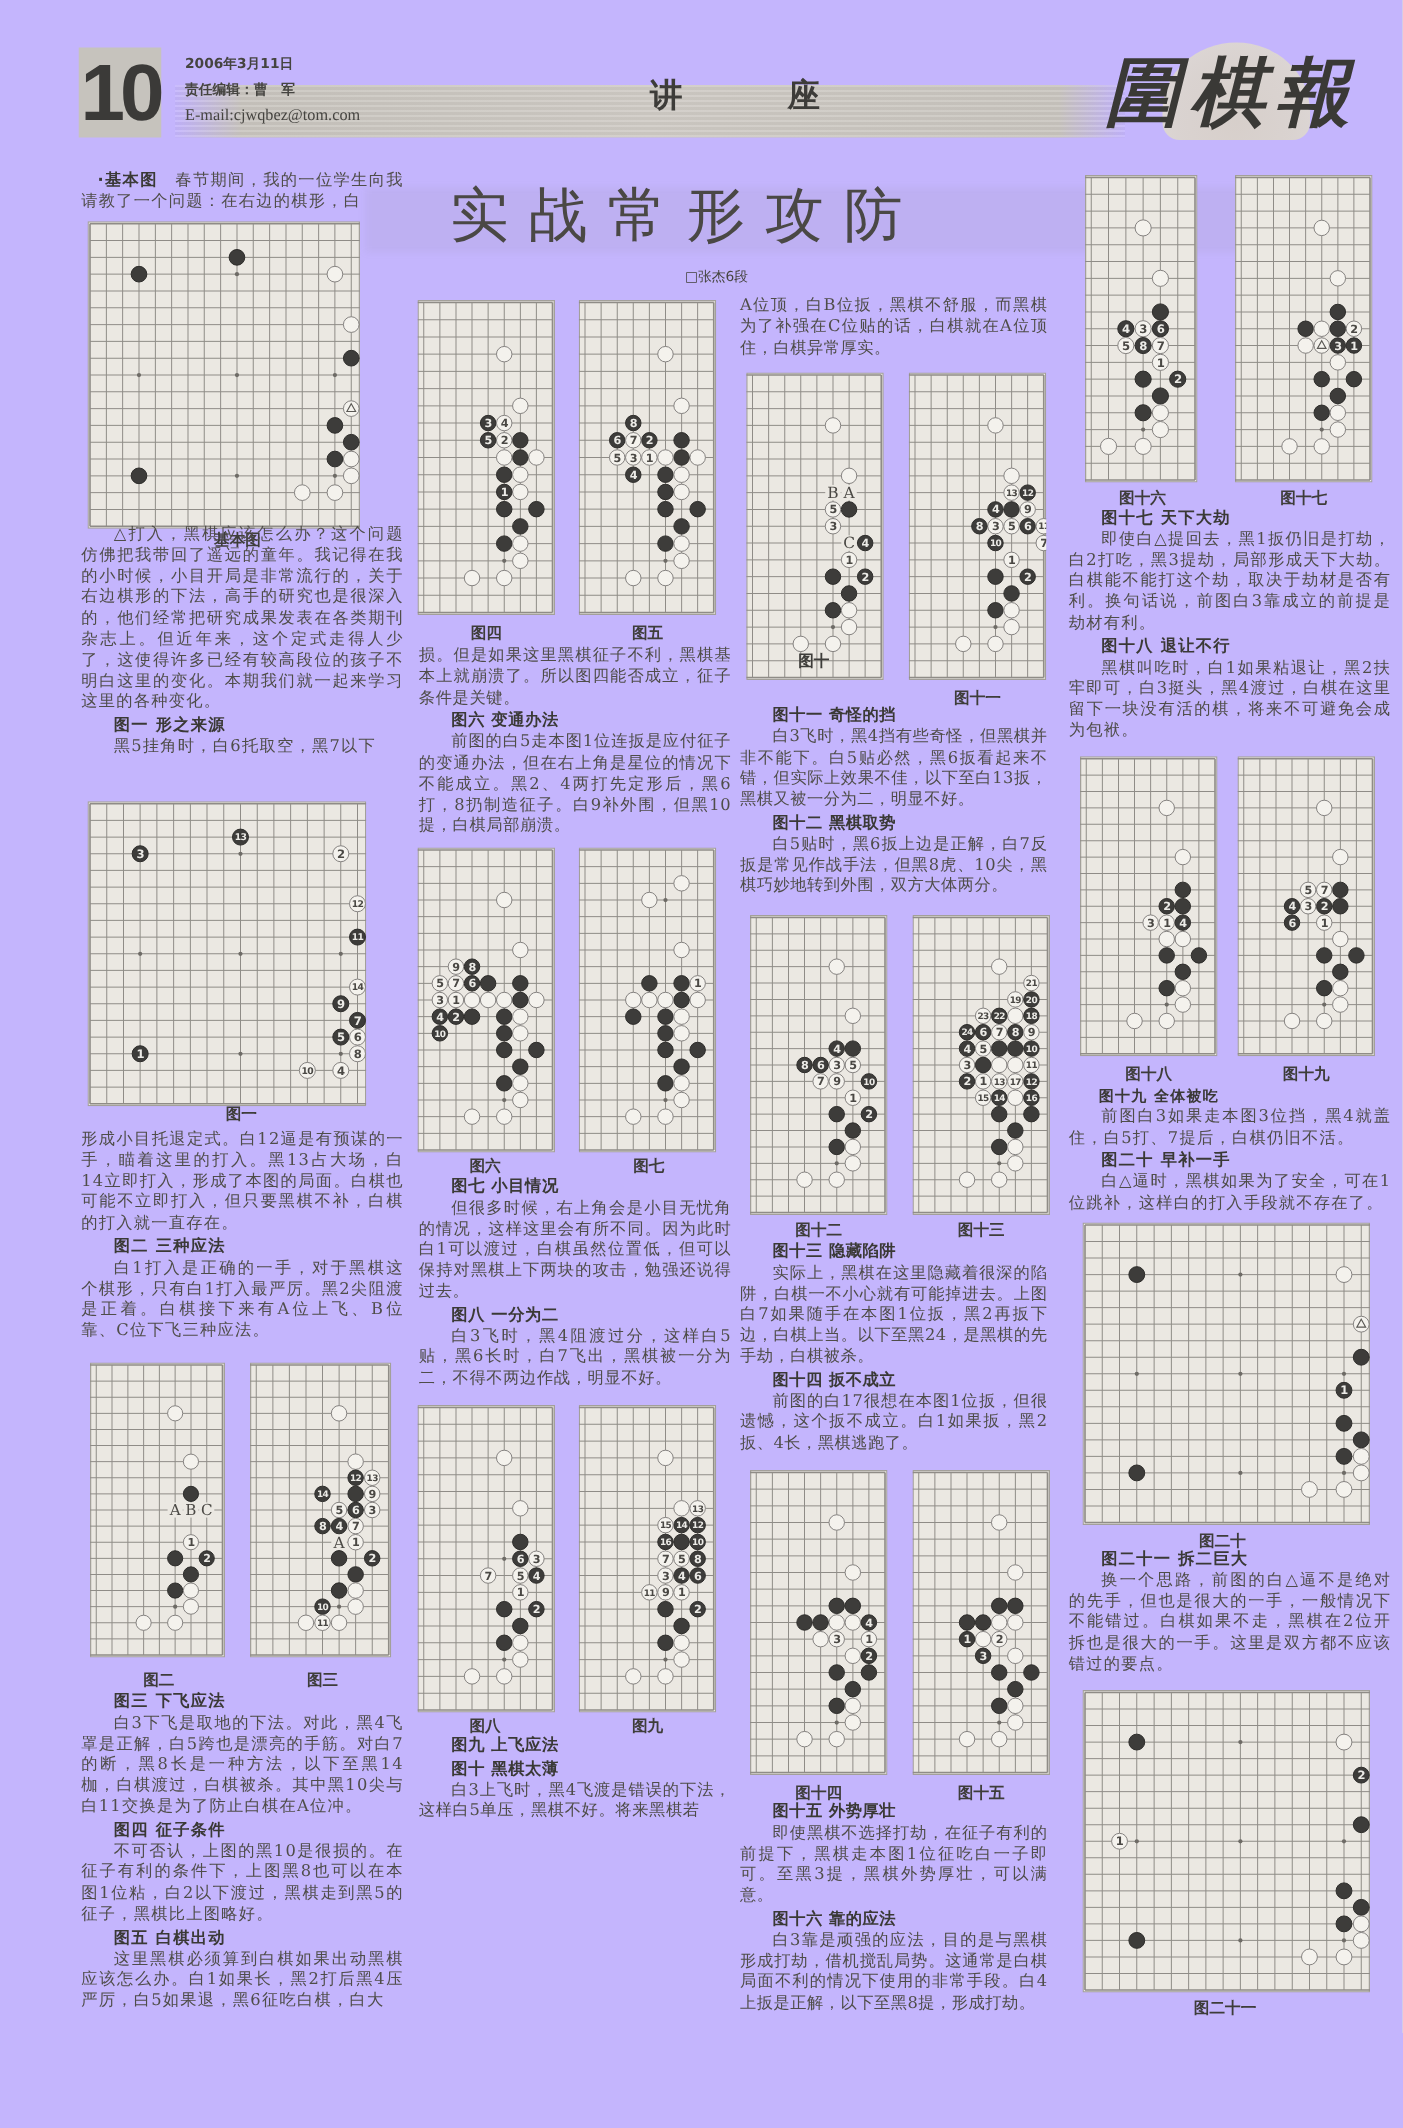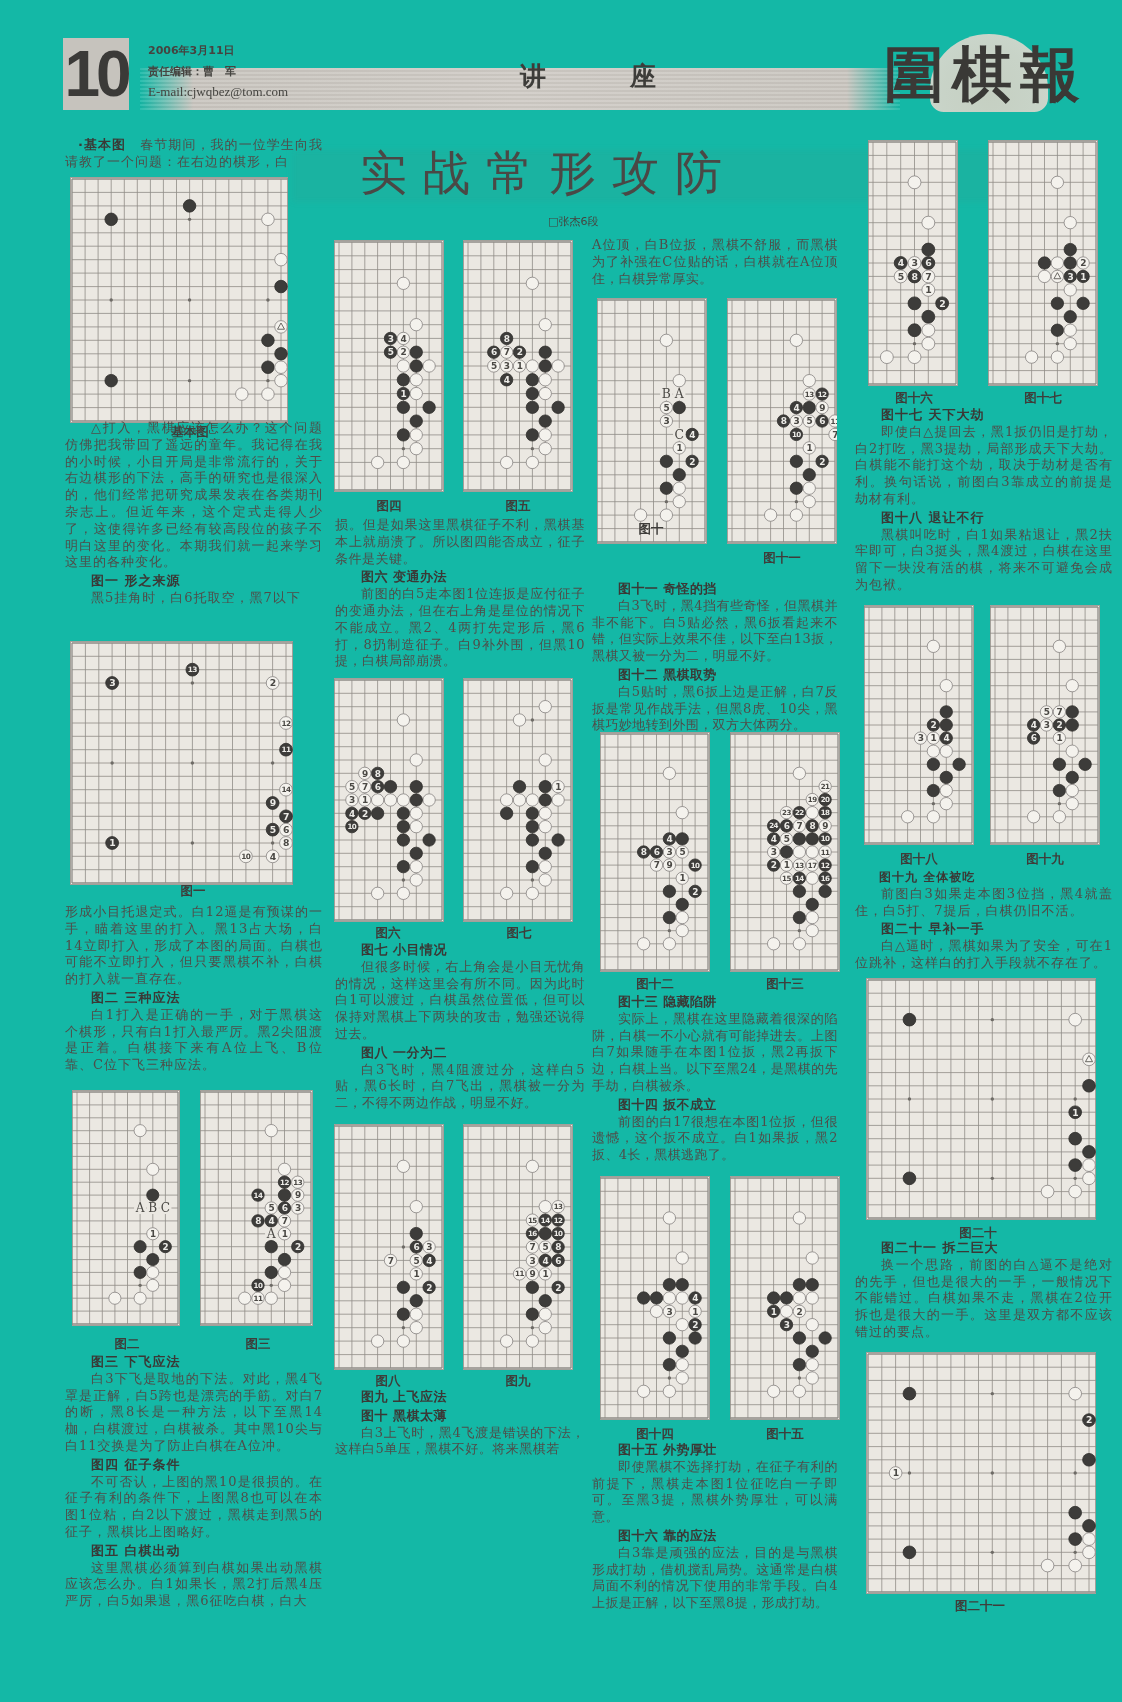--- a/index.html
+++ b/index.html
@@ -1,31 +1,31 @@
 <!DOCTYPE html>
 <html><head>
 <meta charset="utf-8">
 <style>
   html,body{margin:0;padding:0;background:#e2ded6;}
-  .page{position:relative;width:1122px;height:1702px;background:#14b8a6;overflow:hidden;}
+  .page{position:relative;width:1122px;height:1702px;background:#c4b5fd;overflow:hidden;}
   
   .pgnum{position:absolute;left:63px;top:38px;width:66px;height:72px;background:#c6c3bd;
     font-family:"Liberation Sans",sans-serif;font-weight:bold;font-size:64px;line-height:72px;
     color:#3b3a38;text-align:center;letter-spacing:-4px;}
   .band{position:absolute;left:140px;top:68px;width:760px;height:42px;
     background:linear-gradient(to right,rgba(200,196,190,0) 0%,#c9c5bf 7%,#cfcbc5 50%,#c9c5bf 93%,rgba(200,196,190,0) 100%);}
   .band:after{content:"";position:absolute;left:0;right:0;top:0;bottom:0;
     background:repeating-linear-gradient(to bottom,rgba(255,255,255,0.10) 0 2px,rgba(0,0,0,0.03) 2px 4px);}
   .hdr-s{position:absolute;left:148px;font-family:"DejaVu Sans",sans-serif;font-size:11px;color:#454440;font-weight:bold;}
   .hdr-mail{position:absolute;left:148px;top:84px;font-family:"Liberation Serif",serif;font-size:13px;color:#454440;}
   .section{position:absolute;top:59px;font-family:"DejaVu Sans",sans-serif;font-weight:bold;font-size:26px;color:#3d3c39;}
   .fan{position:absolute;left:930px;top:34px;width:118px;height:78px;border-radius:60px 60px 14px 14px/56px 56px 14px 14px;
     background:radial-gradient(ellipse at 50% 80%,#d9d2c5 0%,#dcd6cb 55%,#e2ddd4 100%);opacity:.9;}
   .mast{position:absolute;left:884px;top:36px;font-family:"DejaVu Serif",serif;font-weight:bold;font-size:60px;
-    color:#3a3936;letter-spacing:8px;line-height:76px;}
+    color:#3a3936;letter-spacing:8px;line-height:76px;font-style:italic;}
   
   .wm{position:absolute;left:292px;top:150px;width:710px;height:52px;background:rgba(120,114,104,0.07);filter:blur(3px);}
   .title{position:absolute;left:360px;top:138px;width:470px;font-family:"DejaVu Serif",serif;font-weight:normal;
     font-size:47px;line-height:70px;letter-spacing:16px;color:#4a4845;white-space:nowrap;}
   .author{position:absolute;left:548px;top:214px;font-family:"DejaVu Sans",sans-serif;font-size:11px;color:#45443f;}
   
   .txt{position:absolute;font-family:"DejaVu Serif",serif;color:#4f4d49;font-size:13px;line-height:16.8px;text-align:justify;}
   .txt p{margin:0;text-indent:2em;}
   .txt p.cont{text-indent:0;}
   .txt h4{margin:2px 0 0 0;font-family:"DejaVu Sans",sans-serif;font-weight:bold;font-size:13px;line-height:16.8px;
@@ -1445,21 +1445,21 @@
         <g>
           <circle cx="82.25" cy="96.11111111111111" r="6.18" fill="#f4f2ed" stroke="#858280" stroke-width="0.8"></circle>
           <text x="82.25" y="98.66963111111112" text-anchor="middle" font-family="DejaVu Sans,sans-serif" font-weight="bold" font-size="7.106999999999999" letter-spacing="-0.5" fill="#4a4844">13</text>
         </g>
       </svg>
     </div>
   <div class="cap" style="left:606px;top:521px">图十</div>
   <div class="cap" style="left:737px;top:550px">图十一</div>
 
   <div class="txt c3" style="top:565px">
-    <h4 style="margin-top:16px">图十一 奇怪的挡</h4>
+    <h4 style="margin-top:0">图十一 奇怪的挡</h4>
     <p>白3飞时，黑4挡有些奇怪，但黑棋并非不能下。白5贴必然，黑6扳看起来不错，但实际上效果不佳，以下至白13扳，黑棋又被一分为二，明显不好。</p>
     <h4>图十二 黑棋取势</h4>
     <p>白5贴时，黑6扳上边是正解，白7反扳是常见作战手法，但黑8虎、10尖，黑棋巧妙地转到外围，双方大体两分。</p>
   </div>
   <div class="board" style="left:600px;top:732px;width:110px;height:240px">
       <svg width="110" height="240">
         <rect x="0.5" y="0.5" width="109" height="239" fill="#ebe8e2" stroke="#a3a09a"></rect>
         <line x1="5.0" y1="2" x2="5.0" y2="238" stroke="#8f8c87" stroke-width="0.8"></line>
         <line x1="17.9" y1="2" x2="17.9" y2="238" stroke="#8f8c87" stroke-width="0.8"></line>
         <line x1="30.8" y1="2" x2="30.8" y2="238" stroke="#8f8c87" stroke-width="0.8"></line>

